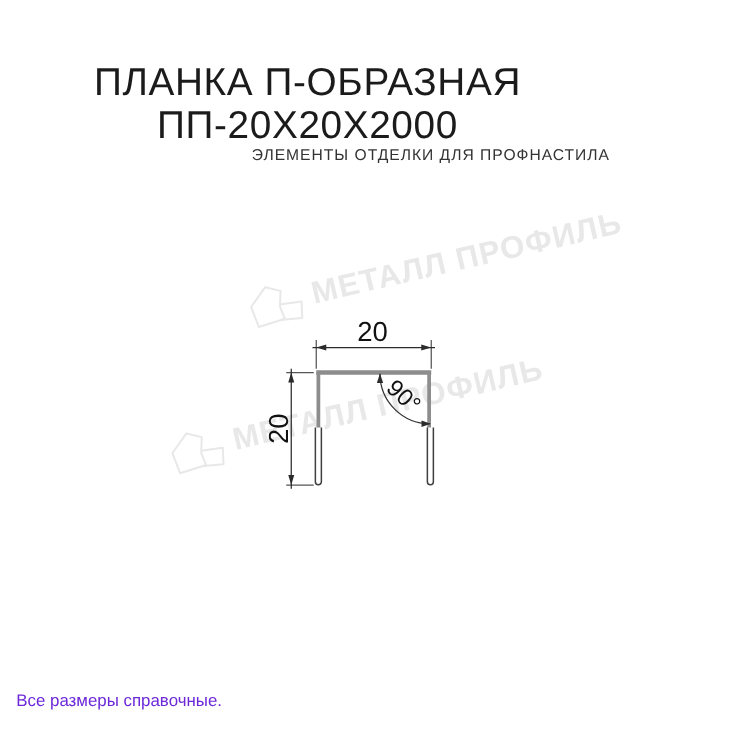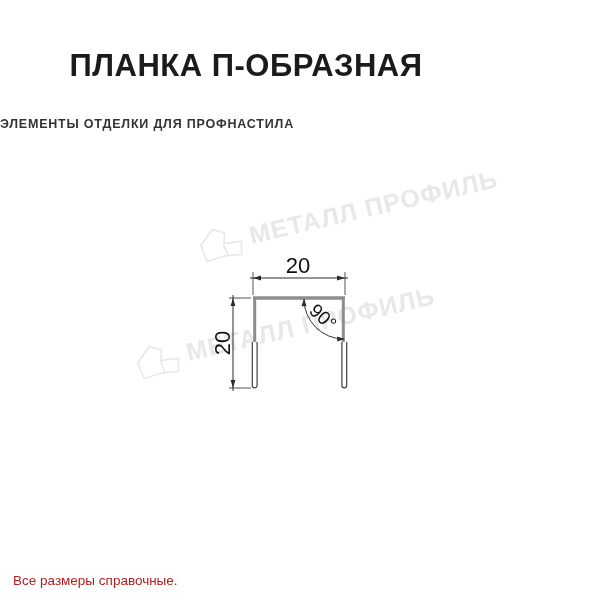--- a/index.html
+++ b/index.html
@@ -6,31 +6,31 @@
   body {
     width:600px; height:600px;
     background:#ffffff;
     font-family:"Liberation Sans", sans-serif;
     position:relative;
     overflow:hidden;
   }
   .title {
     position:absolute; top:49px; left:0; width:492px;
     text-align:center;
-    font-weight:bold;
+    font-weight:normal;
     font-size:31px;
     line-height:34px;
     letter-spacing:0.5px;
     color:#1b1b1b;
     z-index:3;
   }
   .subtitle {
     position:absolute; top:117px; left:0; width:488px;
-    text-align:left;
-    font-weight:bold;
+    text-align:right;
+    font-weight:normal;
     font-size:12.5px;
     letter-spacing:0.8px;
     color:#333333;
     z-index:3;
   }
   .watermark {
     position:absolute;
     display:flex; align-items:center; gap:7px;
     color:#e8e8e8;
     font-weight:bold;
@@ -50,32 +50,33 @@
     z-index:2;
   }
   .drawing text { fill:#111111; }
   .ext  { stroke:#555555; stroke-width:1; }
   .dim  { stroke:#2b2b2b; stroke-width:1; }
   .arrow{ fill:#2b2b2b; }
   .bar  { stroke:#8d8d8d; }
   .cap  { fill:#ffffff; stroke:#3f3f3f; stroke-width:1.2; }
   .arc  { fill:none; stroke:#333333; stroke-width:1; }
   .footer {
-    position:absolute; left:13px; top:572px;
+    position:absolute; left:13px; top:552px;
     font-size:13.5px;
     line-height:1.4;
-    color:#b91c1c;
+    color:#6d28d9;
     z-index:3;
   }
 </style>
 </head>
 <body>
 
 <div class="title">
   <div>ПЛАНКА П-ОБРАЗНАЯ</div>
+  <div>ПП-20Х20Х2000</div>
 </div>
 
 <div class="subtitle">ЭЛЕМЕНТЫ ОТДЕЛКИ ДЛЯ ПРОФНАСТИЛА</div>
 
 <div class="watermark wm-upper">
   <span>
     <svg width="50" height="42" viewBox="0 0 62 52">
       <polygon points="37,29 59,31 56,47 34,44" fill="#ffffff" stroke="#e8e8e8" stroke-width="2" stroke-linejoin="round"></polygon>
       <polygon points="9,25 27,9 41,16 37,31 39,44 12,46" fill="#ffffff" stroke="#e8e8e8" stroke-width="2" stroke-linejoin="round"></polygon>
     </svg>

